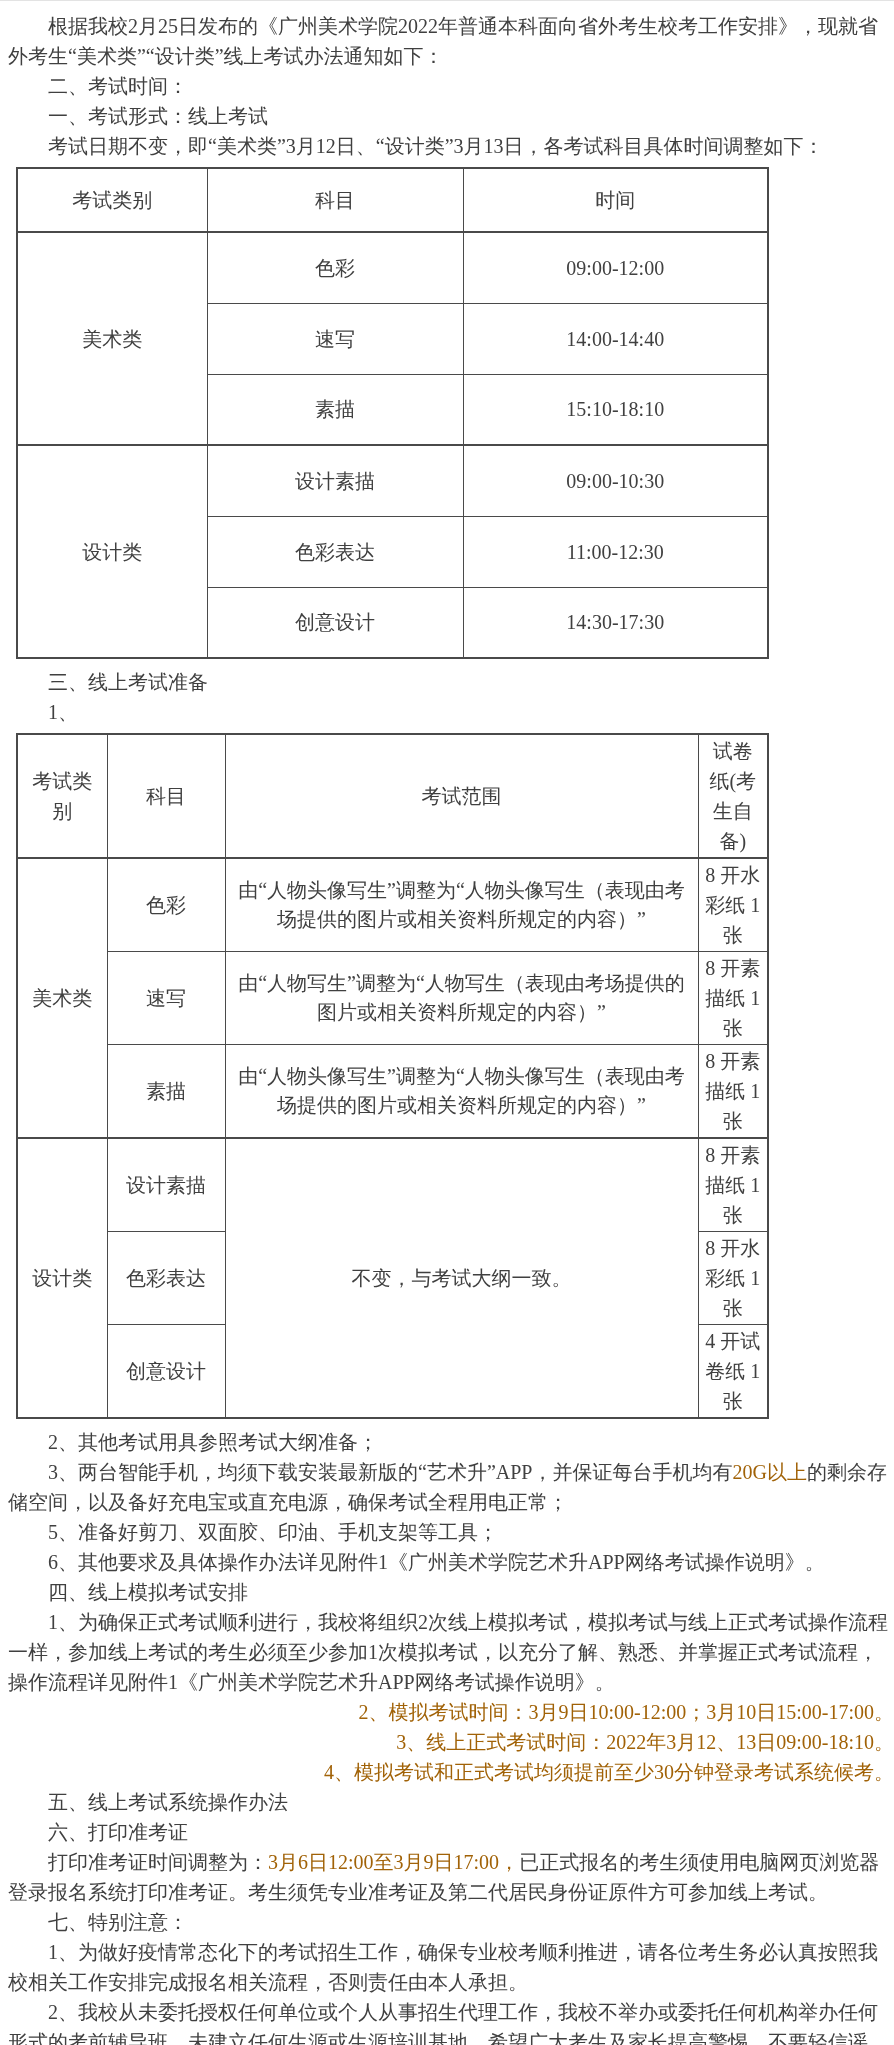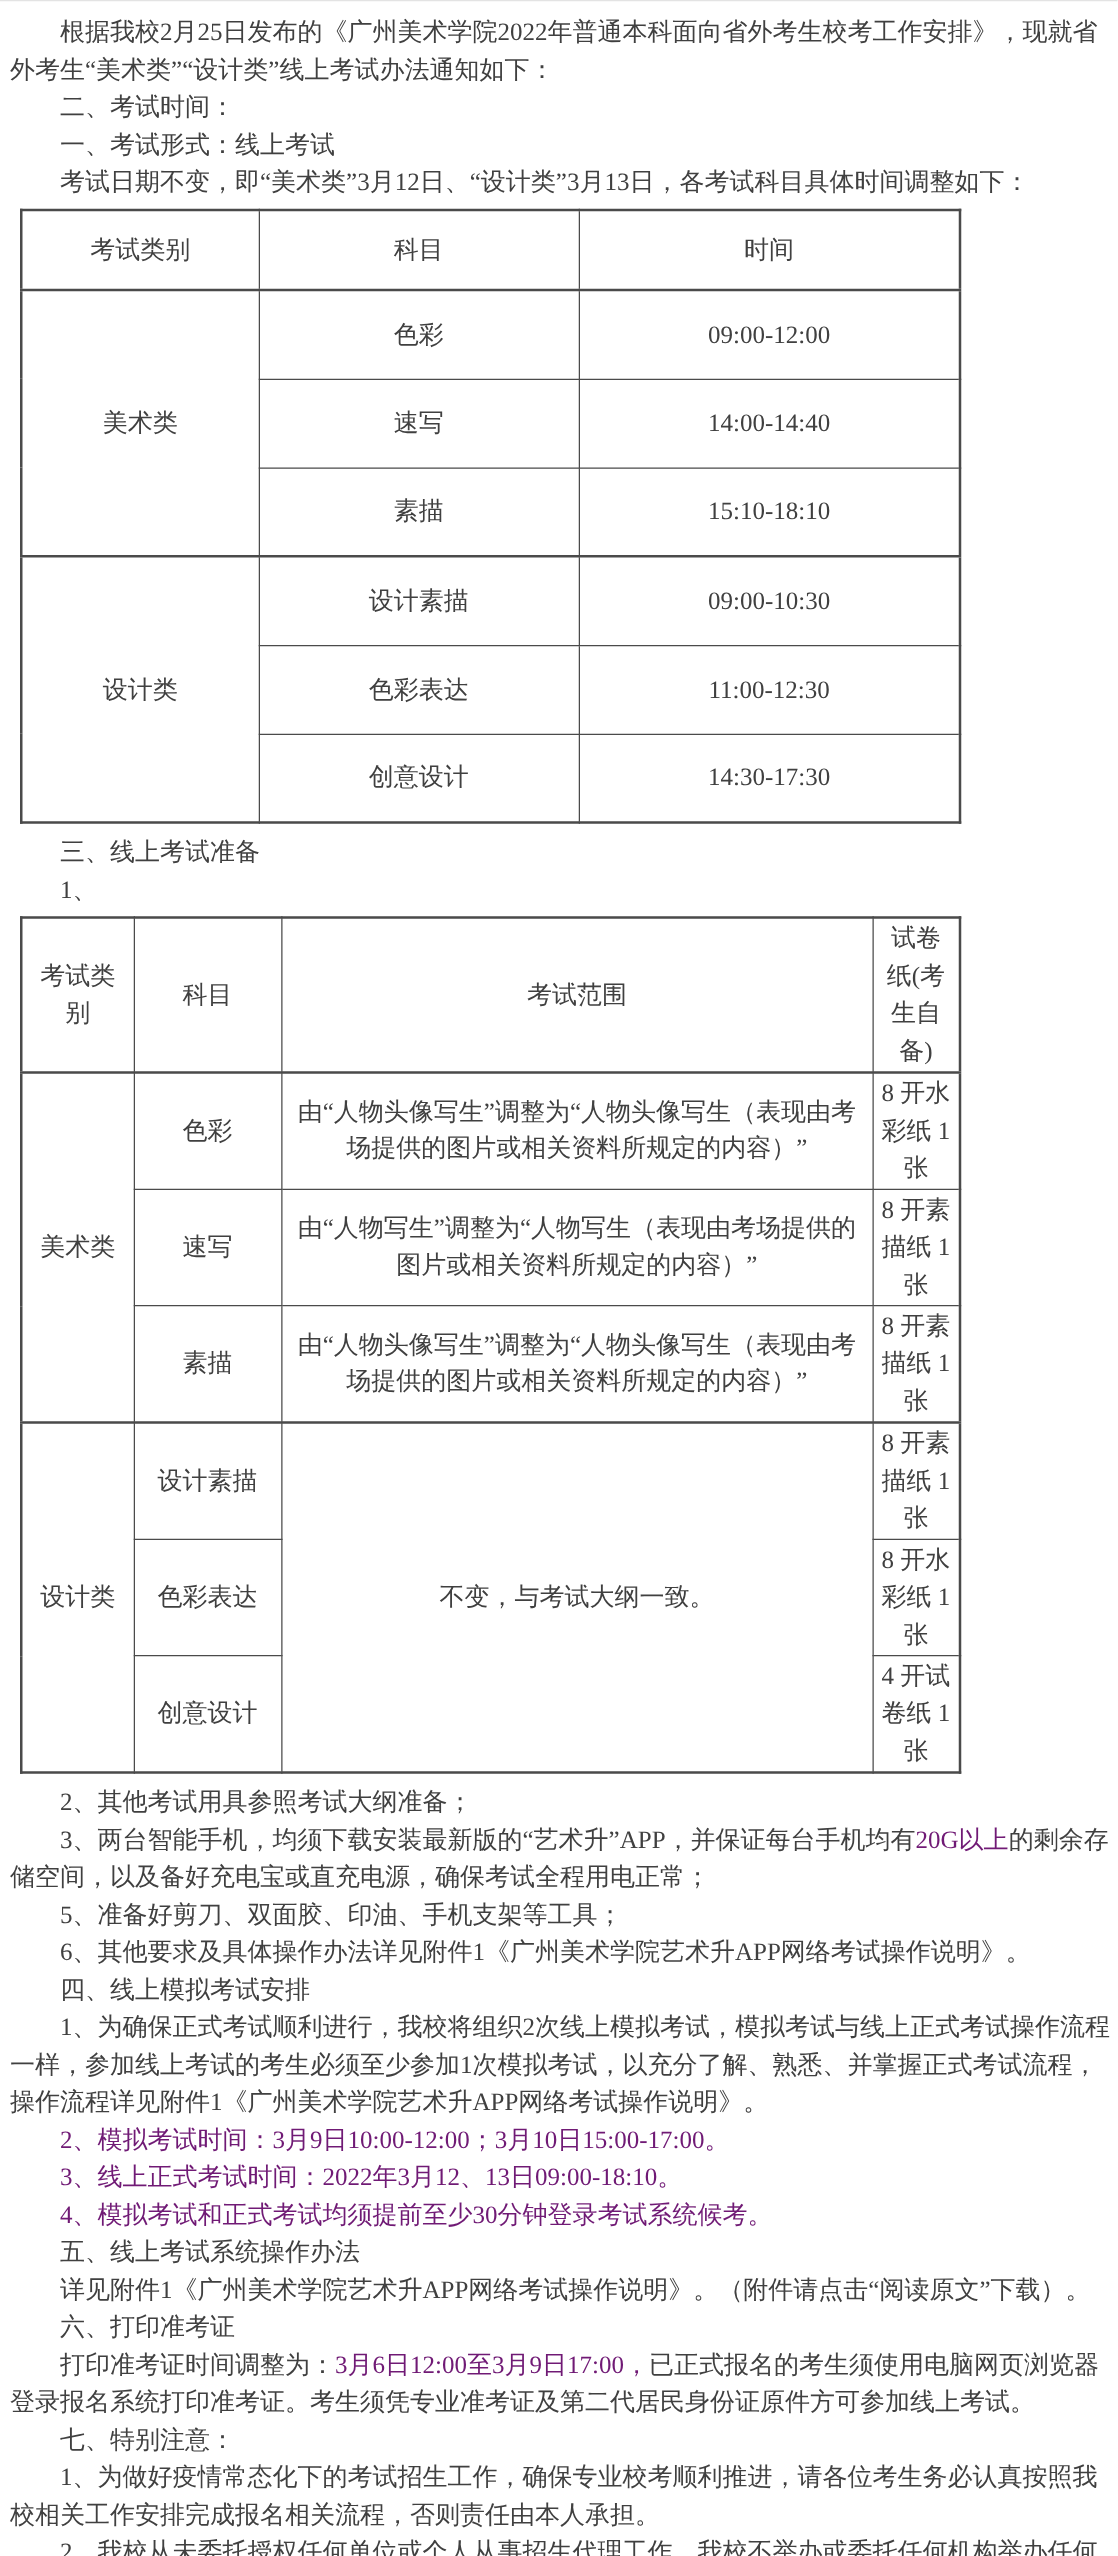--- a/index.html
+++ b/index.html
@@ -9,21 +9,21 @@
     background:#ffffff;
     color:#404040;
     font-family:"Liberation Serif","DejaVu Serif",serif;
     font-size:20px;
     line-height:30px;
     border-top:1px solid #e3e3e3;
     box-sizing:border-box;
   }
   .doc{padding:10px 0 0 8px;}
   p{margin:0;text-indent:2em;}
-  .red{color:#701a75;}
+  .red{color:#a16207;text-align:right;}
   a.attach{
     display:block;
     color:#0000ee;
     text-decoration:none;
     text-indent:2em;
     margin-top:22px;
     font-weight:bold;
   }
   .footer-line{text-align:right;padding-right:14px;text-decoration:underline;}
 
@@ -164,21 +164,20 @@
   <p>5、准备好剪刀、双面胶、印油、手机支架等工具；</p>
   <p>6、其他要求及具体操作办法详见附件1《广州美术学院艺术升APP网络考试操作说明》。</p>
 
   <p>四、线上模拟考试安排</p>
   <p>1、为确保正式考试顺利进行，我校将组织2次线上模拟考试，模拟考试与线上正式考试操作流程一样，参加线上考试的考生必须至少参加1次模拟考试，以充分了解、熟悉、并掌握正式考试流程，操作流程详见附件1《广州美术学院艺术升APP网络考试操作说明》。</p>
   <p class="red">2、模拟考试时间：3月9日10:00-12:00；3月10日15:00-17:00。</p>
   <p class="red">3、线上正式考试时间：2022年3月12、13日09:00-18:10。</p>
   <p class="red">4、模拟考试和正式考试均须提前至少30分钟登录考试系统候考。</p>
 
   <p>五、线上考试系统操作办法</p>
-  <p>详见附件1《广州美术学院艺术升APP网络考试操作说明》。（附件请点击“阅读原文”下载）。</p>
 
   <p>六、打印准考证</p>
   <p><span>打印准考证时间调整为：</span><span class="red">3月6日12:00至3月9日17:00，</span><span>已正式报名的考生须使用电脑网页浏览器登录报名系统打印准考证。考生须凭专业准考证及第二代居民身份证原件方可参加线上考试。</span></p>
 
   <p>七、特别注意：</p>
   <p>1、为做好疫情常态化下的考试招生工作，确保专业校考顺利推进，请各位考生务必认真按照我校相关工作安排完成报名相关流程，否则责任由本人承担。</p>
   <p>2、我校从未委托授权任何单位或个人从事招生代理工作，我校不举办或委托任何机构举办任何形式的考前辅导班，未建立任何生源或生源培训基地，希望广大考生及家长提高警惕，不要轻信谣言，防止上当受骗。如需了解我校招生详细情况，可关注广州美术学院招生办公室官微（GAFA_ZS）或登陆广州美术学院招生考试中心官方网页查询（网址：http://zs.gzarts.edu.cn/），电话：020-39362077、84017740，邮箱：zsb@gzarts.edu.cn。</p>
 
   <a class="attach" href="#">附件1：广州美术学院艺术升APP网络考试操作说明.pdf</a>
 

